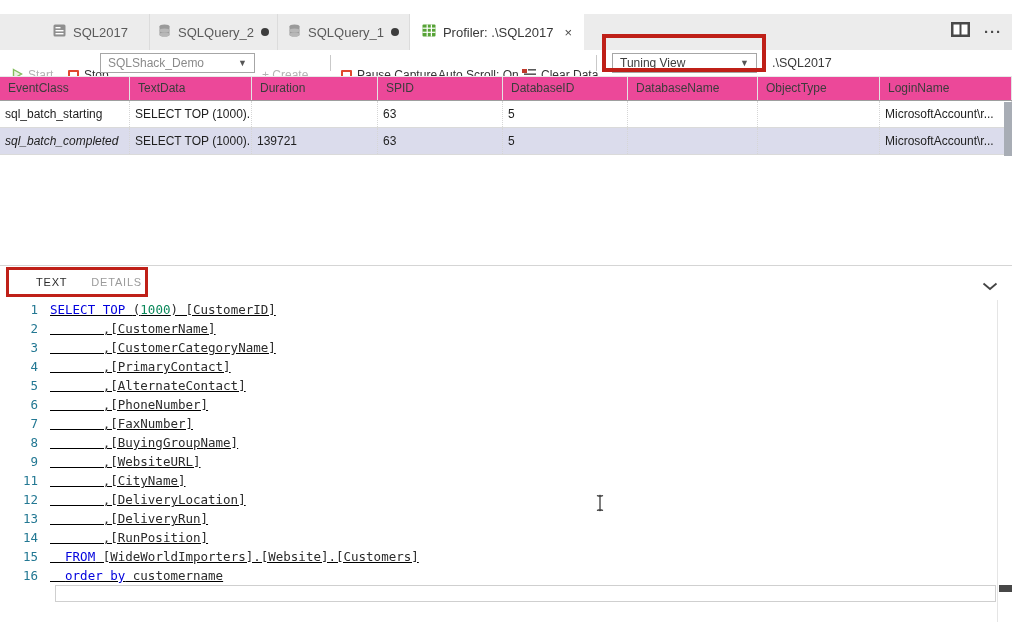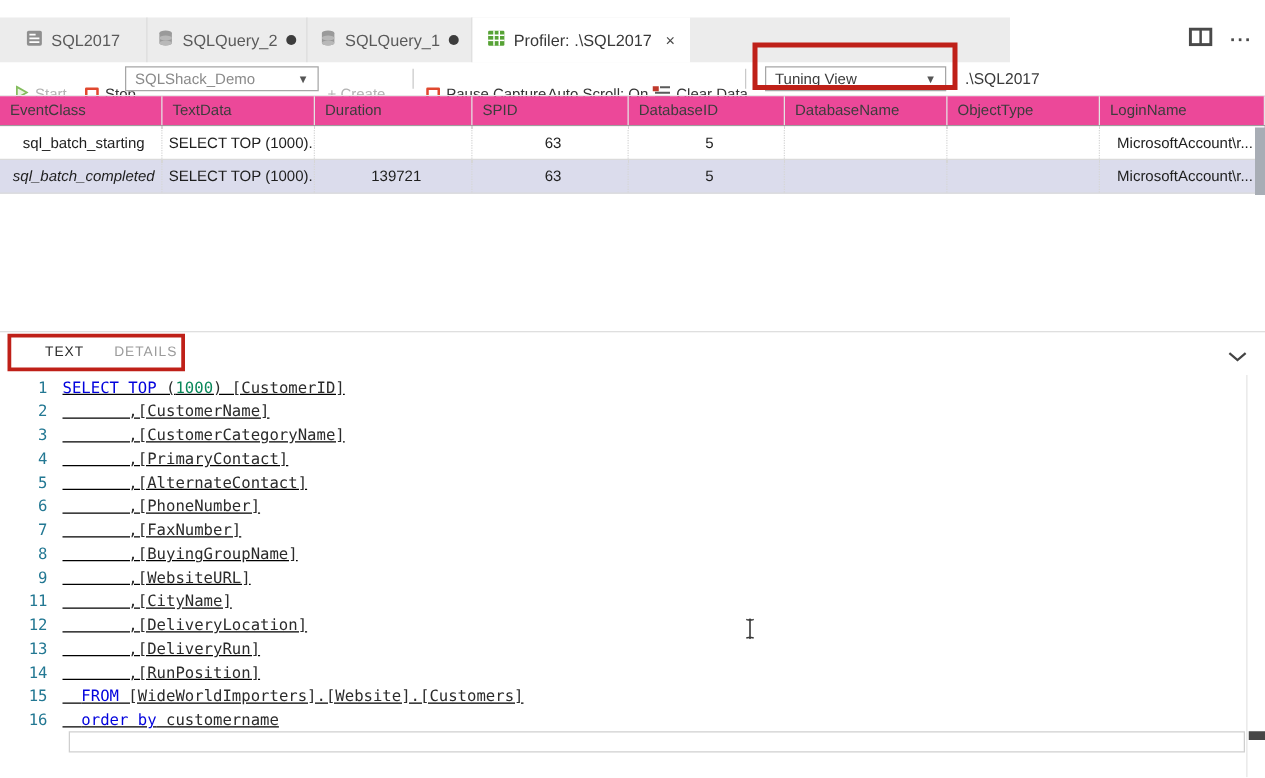--- a/index.html
+++ b/index.html
@@ -1,21 +1,21 @@
 <!DOCTYPE html>
 <html><head>
 <meta charset="utf-8">
 <style>
   * { margin:0; padding:0; box-sizing:border-box; }
   html,body { background:#fff; }
   body { font-family:"Liberation Sans", sans-serif; }
   .app { position:relative; width:1012px; height:622px; background:#fff; overflow:hidden; }
 
   
-  .tabbar { position:absolute; left:0; top:14px; width:808px; height:36px; background:#ececec; display:flex; }
+  .tabbar { position:absolute; left:0; top:14px; width:1012px; height:36px; background:#ececec; display:flex;padding-left:32px; }
   .tab { height:36px; display:flex; align-items:center; justify-content:center; gap:7px;
          font-size:13px; color:#5a5a5a; border-right:1px solid #dcdcdc; cursor:default; }
   .tab.active { background:#fff; color:#383838; border-right:none; }
   .tab .dot { width:8px; height:8px; border-radius:50%; background:#3d3d3d; }
   .tab .close { font-size:13px; color:#4a4a4a; margin-left:4px; line-height:1; }
   .tabbar-actions { position:absolute; right:10px; top:22px; display:flex; align-items:center; gap:14px; }
   .dots { color:#4a4a4a; font-size:15px; letter-spacing:1px; font-weight:bold; }
 
   
   .toolbar { position:absolute; left:0; top:50px; width:1012px; height:26px; background:#fff; }
@@ -26,21 +26,21 @@
   .selectbox { position:absolute; height:20px; top:3px; border:1px solid #a6a6a6; background:#fff;
                display:flex; align-items:center; justify-content:space-between; padding:0 7px; font-size:12px; }
   .selectbox .caret { font-size:9px; color:#555; }
   .annotation { position:absolute; border:4px solid #bf2018; background:transparent; pointer-events:none; }
   .server-label { position:absolute; left:772px; top:6px; font-size:12.5px; color:#3a3a3a; }
 
   
   .grid { position:absolute; left:0; top:76px; width:1012px; border-top:1px solid #e8e8e8; }
   .grid-header { display:flex; height:24px; background:#ec4899; border-bottom:1px solid #9e9e9e; }
   .gh-cell { font-size:12px; color:#3c3c3c; padding:4px 0 0 8px; border-right:1px solid #e3e3e3; overflow:hidden; white-space:nowrap; }
-  .grid-row { display:flex; height:27px; background:#fff; border-bottom:1px solid #dadada;text-align:center; }
+  .grid-row { display:flex; height:27px; background:#fff; border-bottom:1px solid #dadada; }
   .grid-row.selected { background:#dbdcec; }
   .g-cell { font-size:12px; color:#1e1e1e; padding:6px 0 0 5px; border-right:1px dotted #d6d6d6; overflow:hidden; white-space:nowrap; }
   .grid-scrollbar { position:absolute; right:0; top:25px; width:8px; height:54px; background:#a8adb5; }
 
   
   .panel-divider { position:absolute; left:0; top:265px; width:1012px; height:1px; background:#d5d5d5; }
   .panelbar { position:absolute; left:0; top:266px; width:1012px; height:34px; background:#fff; }
   .ptab { font-size:11px; letter-spacing:0.8px; color:#9b9b9b; cursor:default; }
   .ptab.active { color:#2b2b2b; }
   .ptabs-wrap { position:absolute; left:6px; top:1px; width:142px; height:30px; border:3px solid #bf2018;

